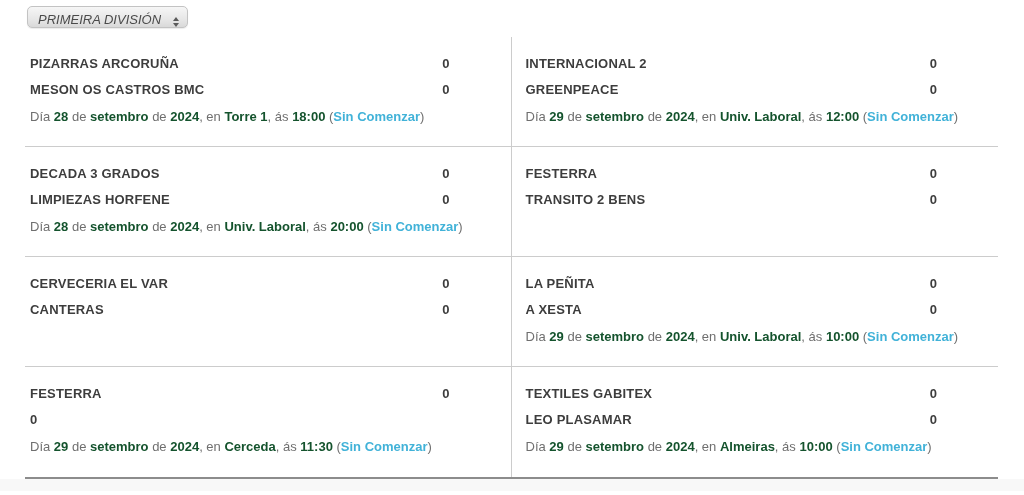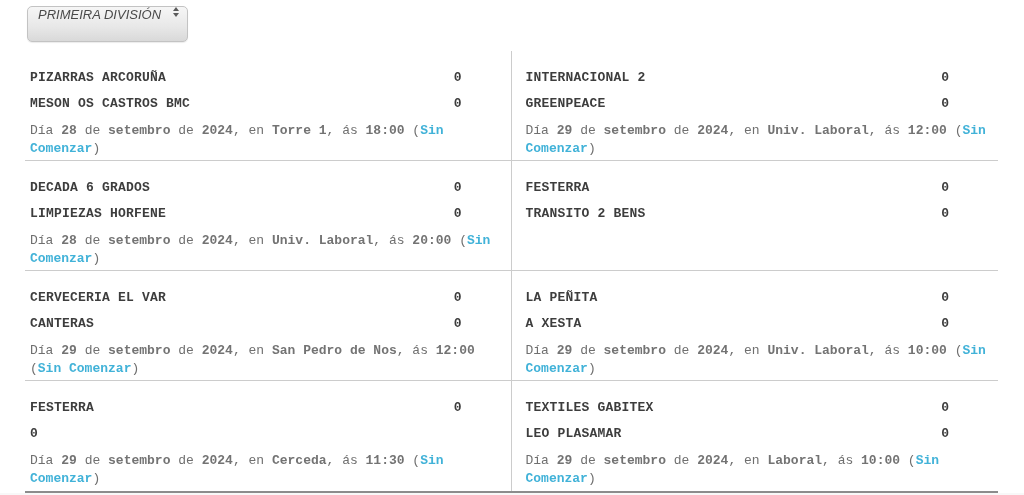--- a/index.html
+++ b/index.html
@@ -7,53 +7,52 @@
   body {
     width: 1024px; height: 495px;
     background: #ffffff;
     font-family: "Liberation Sans", sans-serif;
     -webkit-font-smoothing: antialiased;
   }
 
   
   .toolbar { padding: 6px 0 0 27px; display: flex; gap: 22px; align-items: center; }
   .select {
-    display: inline-flex; align-items: flex-start; gap: 12px;
-    height: 36px; padding: 0 8px 0 10px;
+    display: inline-flex; align-items: flex-end; gap: 12px;
+    height: 22px; padding: 0 8px 0 10px;
     background: linear-gradient(180deg, #f6f6f6 0%, #e7e7e7 60%, #d9d9d9 100%);
     border: 1px solid #c3c3c3; border-radius: 5px;
     font-style: italic; font-size: 13px; color: #4a4a4a;
     cursor: pointer; white-space: nowrap;
     box-shadow: 0 1px 1px rgba(0,0,0,0.08);
   }
   .arrows { display: flex; flex-direction: column; gap: 2px; }
   .arrows i { display: block; width: 0; height: 0; border-left: 3.5px solid transparent; border-right: 3.5px solid transparent; }
   .arrows .up   { border-bottom: 4px solid #5a5a5a; }
   .arrows .down { border-top:    4px solid #5a5a5a; }
 
   
   .fixtures { width: 973px; margin: 9px 0 0 25px; border-bottom: 2px solid #8c8c8c; }
   .grid { display: grid; grid-template-columns: 1fr 1fr; }
   .match {
     min-height: 110px;
-    padding: 14px 4px 0 5px;
+    padding: 14px 16px 0 5px;
     border-bottom: 1px solid #cccccc;
     background: #ffffff;
-    font-family: Liberation Mono, monospace;
   }
   .match:nth-child(odd)  { border-right: 1px solid #cccccc; }
   .match:nth-child(even) { padding-left: 14px; }
   .match:nth-last-child(-n+2) { border-bottom: none; }
 
   .team-row { display: flex; justify-content: space-between; align-items: baseline; line-height: 26px; padding-right: 45px; }
   .team  { font-weight: 700; font-size: 13px; color: #3d3d3d; letter-spacing: .2px; }
   .score { font-weight: 700; font-size: 13px; color: #3d3d3d; }
 
   .detail { margin: 5px 0 0; font-size: 13px; color: #6f6f6f; line-height: 18px; }
-  .detail b { color: #737373; font-weight: 700; }
+  .detail b { color: #14532d; font-weight: 700; }
   .status { color: var(--status-color, #41b2d8); font-weight: 600; text-decoration: none; cursor: pointer; }
 
   .bottom-strip { width: 1024px; height: 12px; background: #f8f8f8; margin-top: 0; }
 </style>
 </head>
 <body>
 
 <div class="toolbar">
   <div class="select">
     <span>PRIMEIRA DIVISIÓN</span>
@@ -86,21 +85,21 @@
       </div>
       <div class="team-row">
         <span class="team">GREENPEACE</span>
         <span class="score">0</span>
       </div>
       <p class="detail"><span>Día </span><b>29</b><span> de </span><b>setembro</b><span> de </span><b>2024</b><span>, en </span><b>Univ. Laboral</b><span>, ás </span><b>12:00</b><span> (</span><a class="status">Sin Comenzar</a><span>)</span></p>
     </article>
 
     <article class="match">
       <div class="team-row">
-        <span class="team">DECADA 6 GRADOS</span>
+        <span class="team">DECADA 3 GRADOS</span>
         <span class="score">0</span>
       </div>
       <div class="team-row">
         <span class="team">LIMPIEZAS HORFENE</span>
         <span class="score">0</span>
       </div>
       <p class="detail"><span>Día </span><b>28</b><span> de </span><b>setembro</b><span> de </span><b>2024</b><span>, en </span><b>Univ. Laboral</b><span>, ás </span><b>20:00</b><span> (</span><a class="status">Sin Comenzar</a><span>)</span></p>
     </article>
 
     <article class="match">
@@ -116,21 +115,20 @@
 
     <article class="match">
       <div class="team-row">
         <span class="team">CERVECERIA EL VAR</span>
         <span class="score">0</span>
       </div>
       <div class="team-row">
         <span class="team">CANTERAS</span>
         <span class="score">0</span>
       </div>
-      <p class="detail"><span>Día </span><b>29</b><span> de </span><b>setembro</b><span> de </span><b>2024</b><span>, en </span><b>San Pedro de Nos</b><span>, ás </span><b>12:00</b><span> (</span><a class="status">Sin Comenzar</a><span>)</span></p>
     </article>
 
     <article class="match">
       <div class="team-row">
         <span class="team">LA PEÑITA</span>
         <span class="score">0</span>
       </div>
       <div class="team-row">
         <span class="team">A XESTA</span>
         <span class="score">0</span>
@@ -151,19 +149,19 @@
 
     <article class="match">
       <div class="team-row">
         <span class="team">TEXTILES GABITEX</span>
         <span class="score">0</span>
       </div>
       <div class="team-row">
         <span class="team">LEO PLASAMAR</span>
         <span class="score">0</span>
       </div>
-      <p class="detail"><span>Día </span><b>29</b><span> de </span><b>setembro</b><span> de </span><b>2024</b><span>, en </span><b>Laboral</b><span>, ás </span><b>10:00</b><span> (</span><a class="status">Sin Comenzar</a><span>)</span></p>
+      <p class="detail"><span>Día </span><b>29</b><span> de </span><b>setembro</b><span> de </span><b>2024</b><span>, en </span><b>Almeiras</b><span>, ás </span><b>10:00</b><span> (</span><a class="status">Sin Comenzar</a><span>)</span></p>
     </article>
 
   </div>
 </div>
 
 <div class="bottom-strip"></div>
 
 </body></html>

